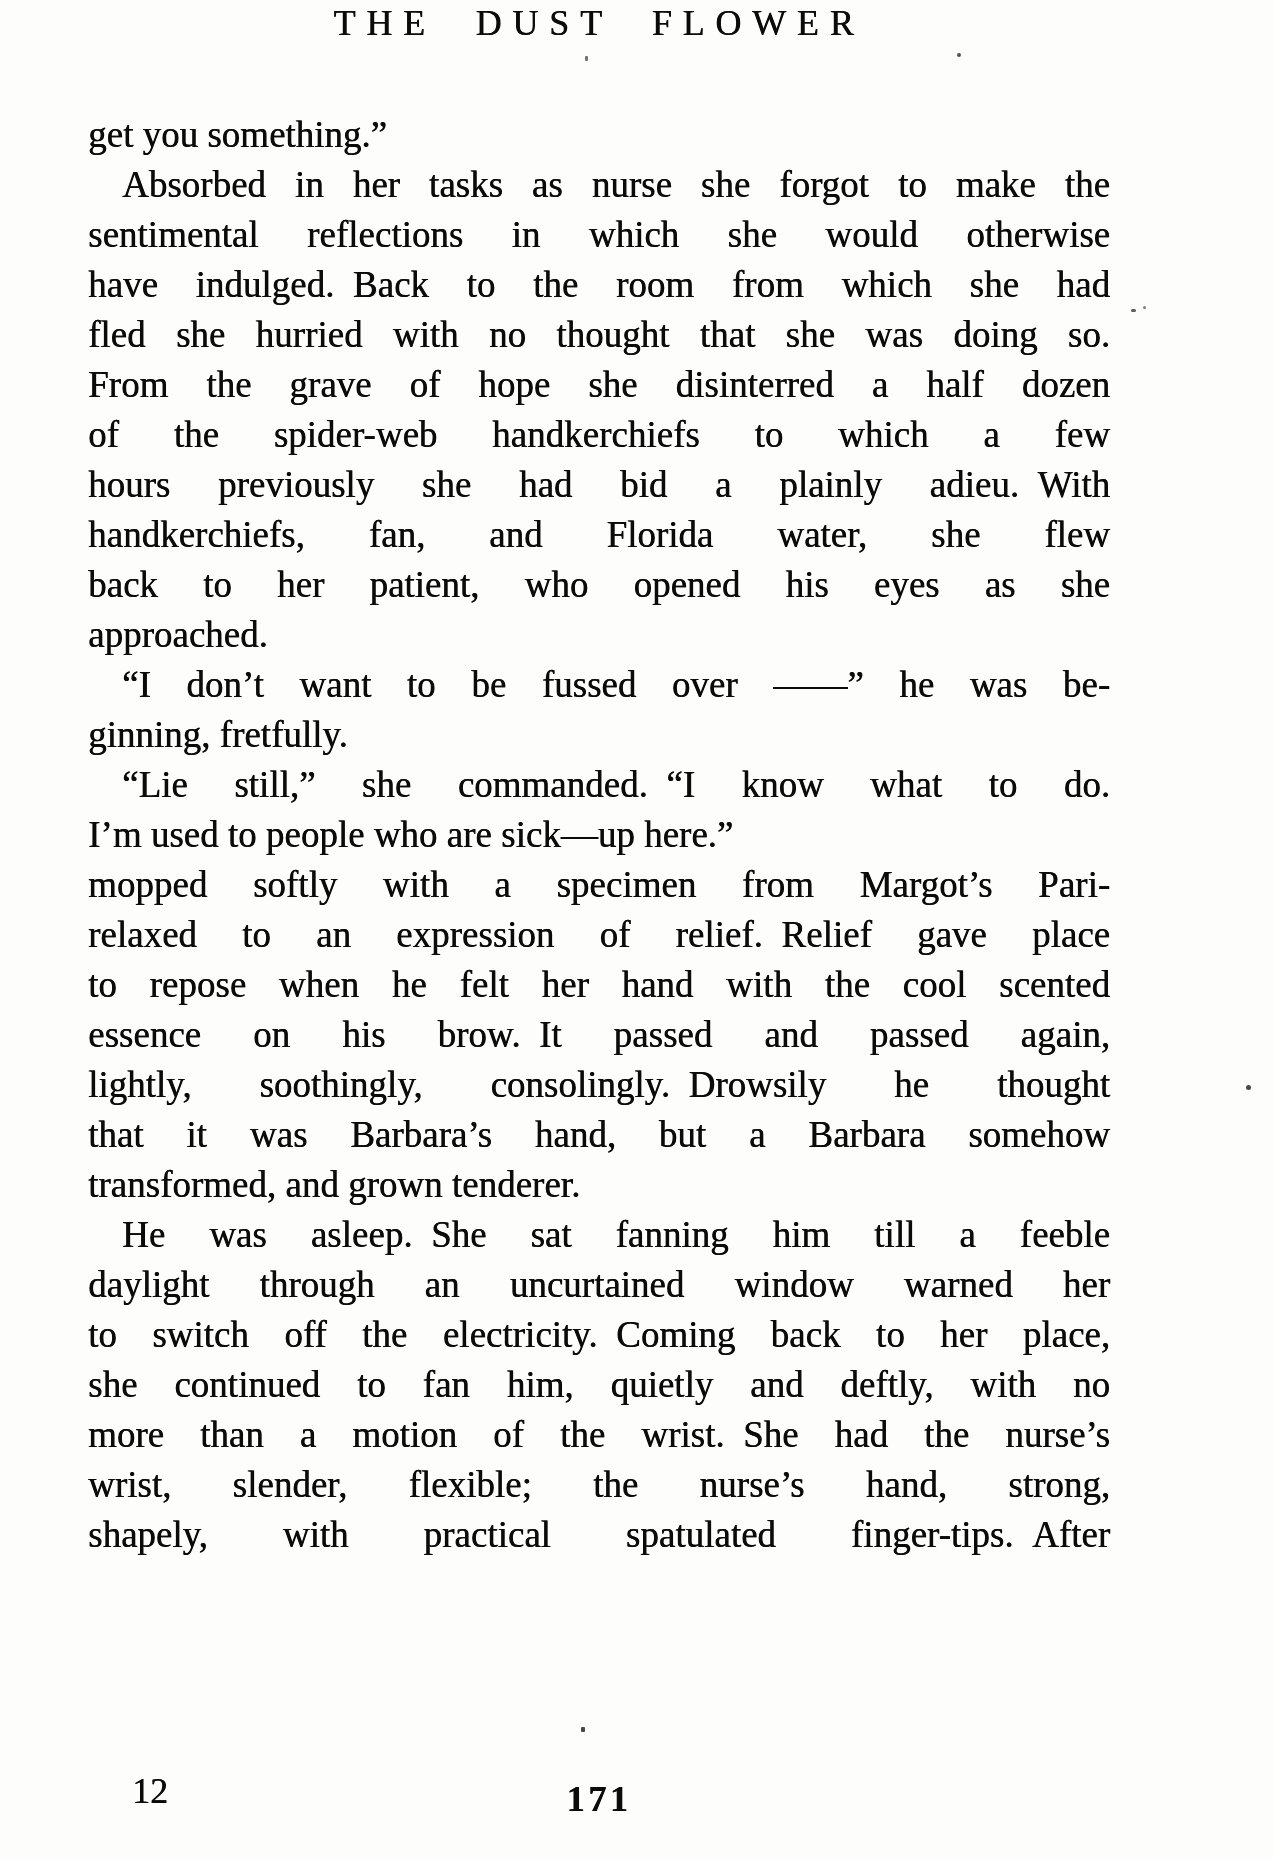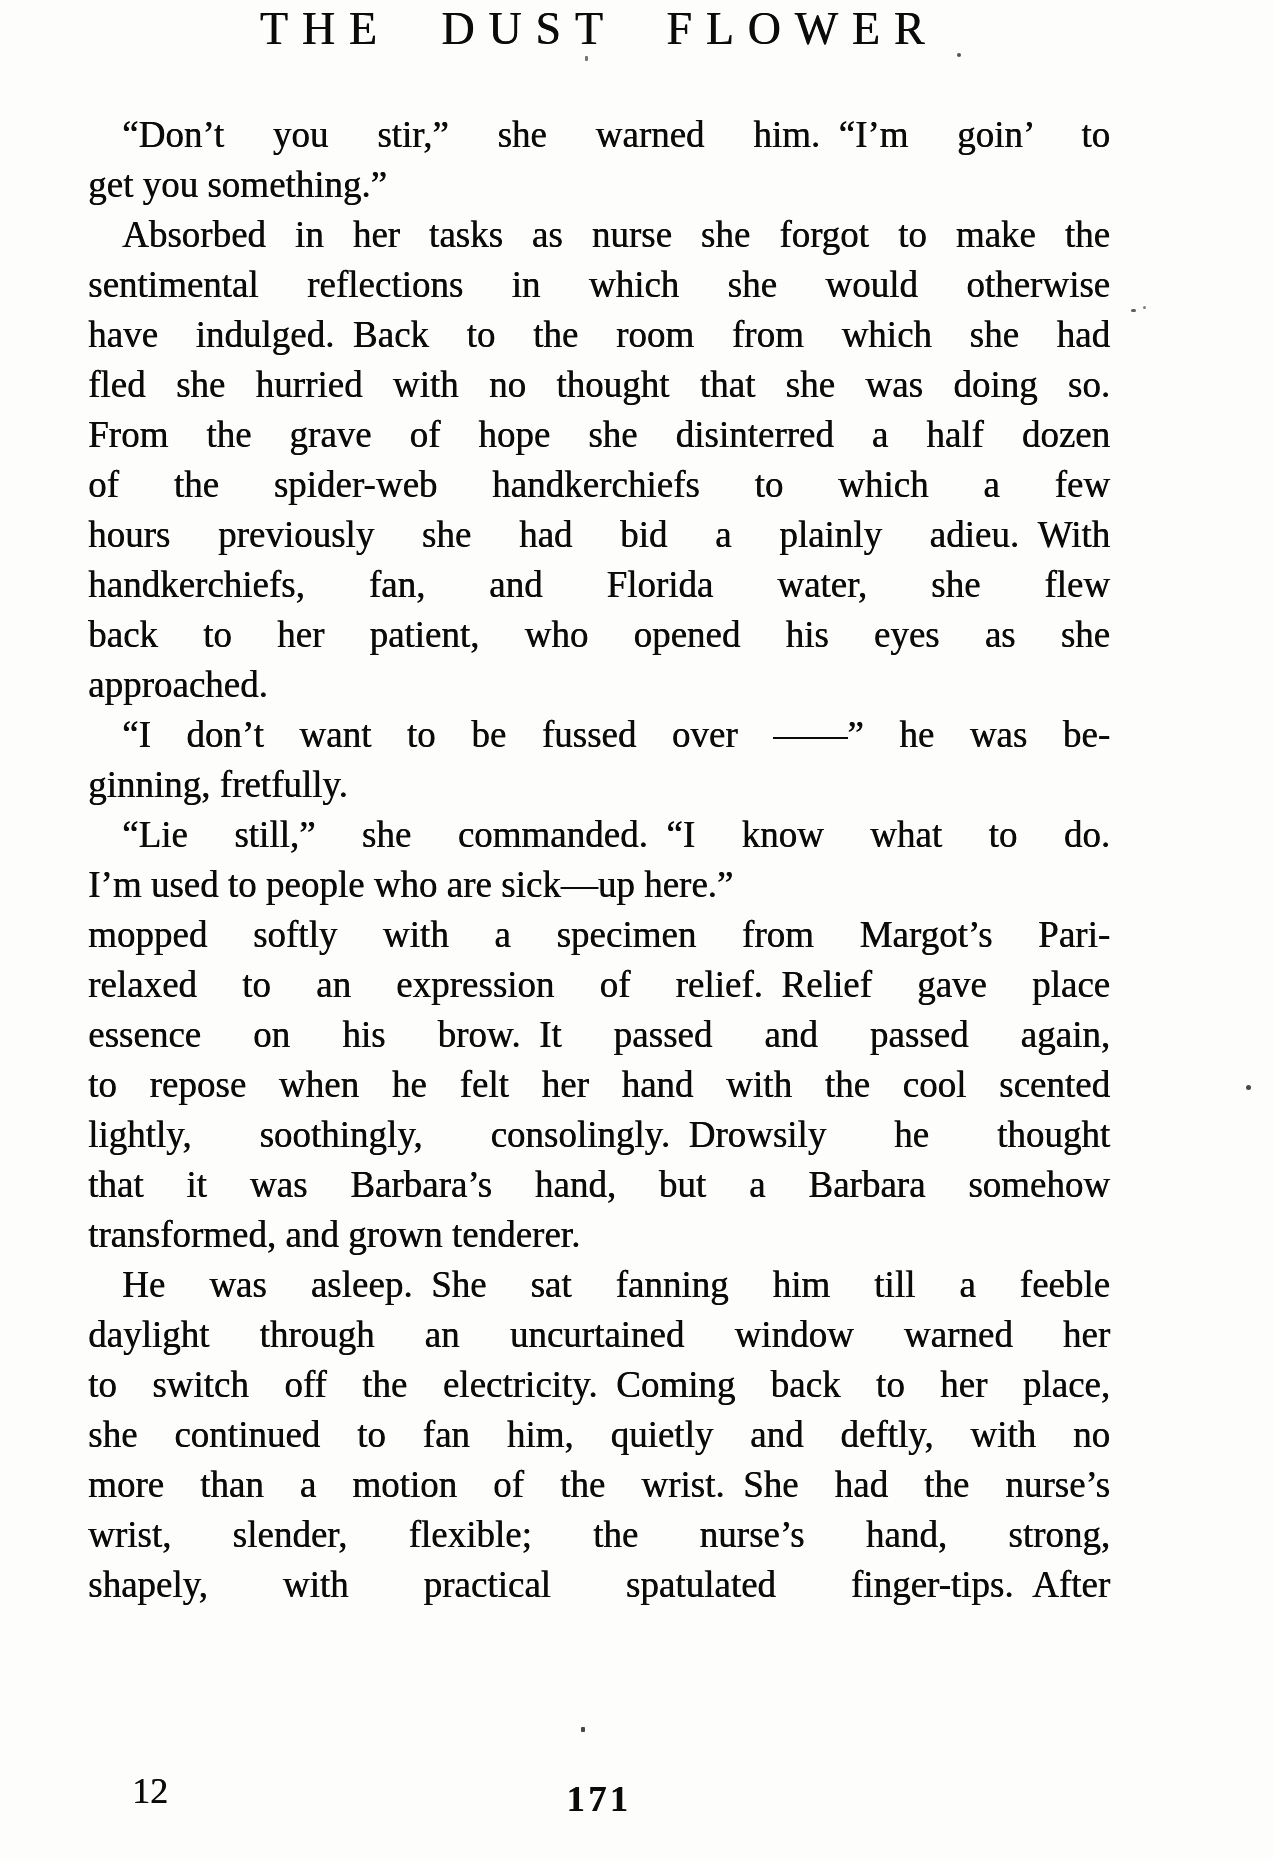--- a/index.html
+++ b/index.html
@@ -16,21 +16,21 @@
     color: var(--ink, #0b0b0b);
     font-family: "Liberation Serif", "DejaVu Serif", serif;
     overflow: hidden;
   }
   .running-head {
     position: absolute;
     top: 2px;
     left: 88px;
     width: 1022px;
     text-align: center;
-    font-size: 46px;
+    font-size: 36px;
     font-weight: normal;
     letter-spacing: 0.30em;
     word-spacing: 0.55em;
     white-space: nowrap;
     text-shadow: 0.5px 0 0 currentColor;
   }
   .text-block {
     position: absolute;
     top: 110px;
     left: 88px;
@@ -89,40 +89,39 @@
 </style>
 </head>
 <body>
 
 <div class="page" style="--paper: #fdfdfb; --ink: #0b0b0b;">
 
   <header class="running-head">THE DUST FLOWER</header>
 
   <main class="text-block">
     <div>
-        <div class="line indent">“Don’t you stir,” she warned him. “I’m goin’ to</div>
         <div class="line para-end">get you something.”</div>
         <div class="line indent">Absorbed in her tasks as nurse she forgot to make the</div>
         <div class="line">sentimental reflections in which she would otherwise</div>
         <div class="line">have indulged. Back to the room from which she had</div>
         <div class="line">fled she hurried with no thought that she was doing so.</div>
         <div class="line">From the grave of hope she disinterred a half dozen</div>
         <div class="line">of the spider-web handkerchiefs to which a few</div>
         <div class="line">hours previously she had bid a plainly adieu. With</div>
         <div class="line">handkerchiefs, fan, and Florida water, she flew</div>
         <div class="line">back to her patient, who opened his eyes as she</div>
         <div class="line para-end">approached.</div>
         <div class="line indent">“I don’t want to be fussed over ——” he was be-</div>
         <div class="line para-end">ginning, fretfully.</div>
         <div class="line indent">“Lie still,” she commanded. “I know what to do.</div>
         <div class="line para-end">I’m used to people who are sick—up here.”</div>
         <div class="line">mopped softly with a specimen from Margot’s Pari-</div>
         <div class="line">relaxed to an expression of relief. Relief gave place</div>
+        <div class="line">to repose when he felt her hand with the cool scented</div>
         <div class="line">essence on his brow. It passed and passed again,</div>
-        <div class="line">to repose when he felt her hand with the cool scented</div>
         <div class="line">lightly, soothingly, consolingly. Drowsily he thought</div>
         <div class="line">that it was Barbara’s hand, but a Barbara somehow</div>
         <div class="line para-end">transformed, and grown tenderer.</div>
         <div class="line indent">He was asleep. She sat fanning him till a feeble</div>
         <div class="line">daylight through an uncurtained window warned her</div>
         <div class="line">to switch off the electricity. Coming back to her place,</div>
         <div class="line">she continued to fan him, quietly and deftly, with no</div>
         <div class="line">more than a motion of the wrist. She had the nurse’s</div>
         <div class="line">wrist, slender, flexible; the nurse’s hand, strong,</div>
         <div class="line">shapely, with practical spatulated finger-tips. After</div>

